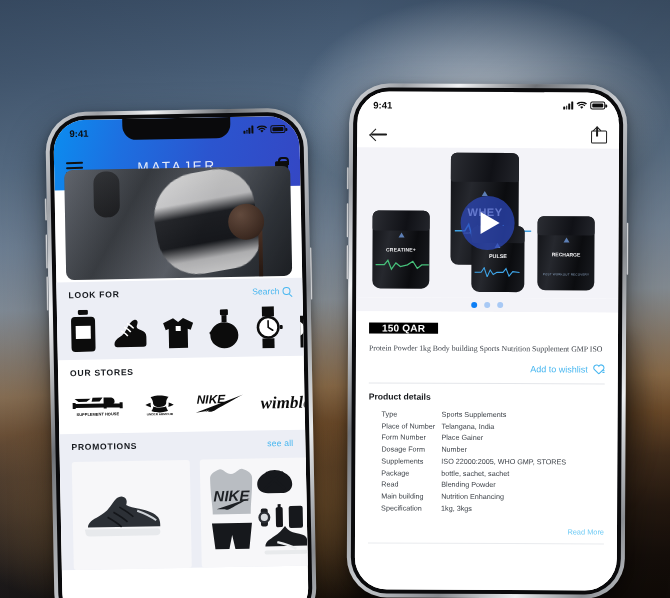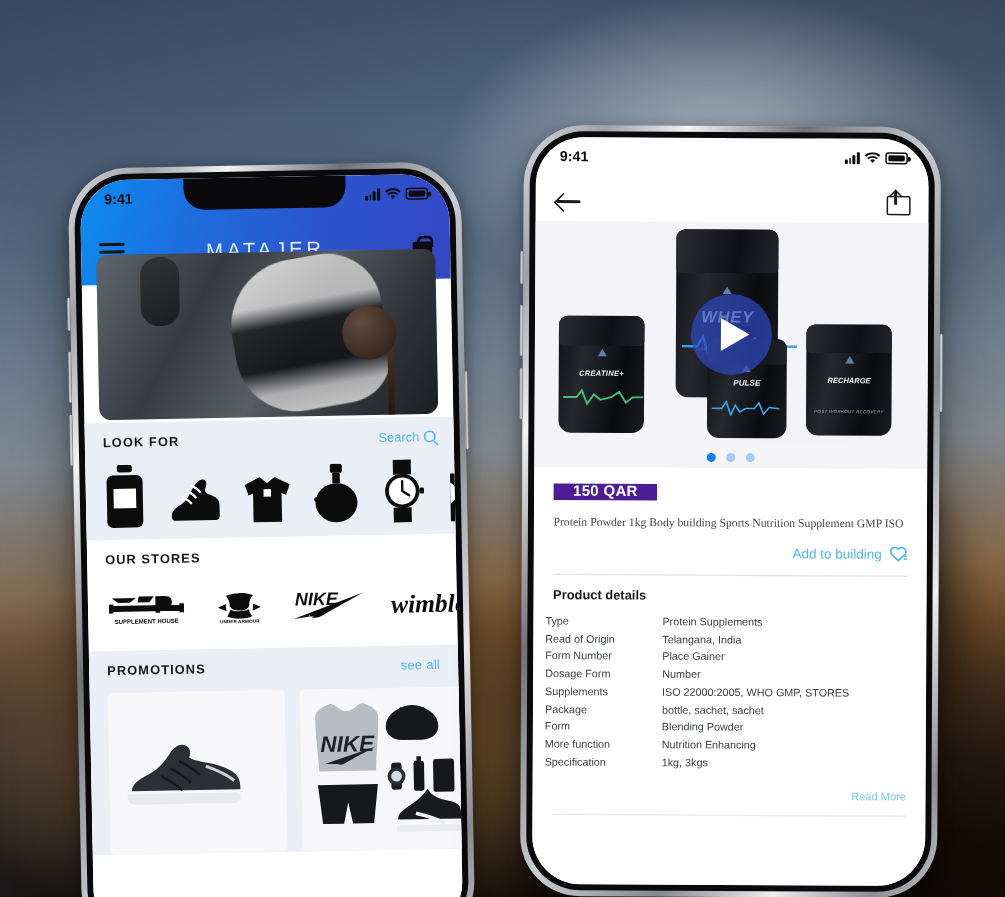--- a/index.html
+++ b/index.html
@@ -189,21 +189,21 @@
   .share { width:14px; height:16px; position:relative; }
   .share::before{content:"";position:absolute;left:0;bottom:0;width:14px;height:11px;border:1.6px solid #1b1b1b;border-radius:1.5px;}
   .share::after{content:"";position:absolute;left:5.2px;top:0;width:1.8px;height:9px;background:#1b1b1b;}
   .share .tip{position:absolute;left:3.2px;top:0.4px;width:6px;height:6px;border-left:1.6px solid #1b1b1b;border-top:1.6px solid #1b1b1b;transform:rotate(45deg);background:transparent;}
 
   .gallery {
     position:absolute; top:56px; left:0; right:0; height:150px;
     background:#f3f3f8; z-index:12; overflow:hidden;
   }
   .jar { position:absolute; border-radius:6px 6px 8px 8px;
-         background:linear-gradient(100deg,#111216 0%,#26282e 30%,#0b0c0f 70%,#1a1c21 100%);font-style:italic; }
+         background:linear-gradient(100deg,#111216 0%,#26282e 30%,#0b0c0f 70%,#1a1c21 100%); }
   .jar .lid { position:absolute; top:0; left:0; right:0; height:26%;
               border-radius:6px 6px 3px 3px;
               background:linear-gradient(100deg,#2b2d33,#101116 60%,#23252b); }
   .jar .lbl { position:absolute; left:8%; right:8%; top:48%;
               text-align:center; color:#f2f2f4; font-weight:bold; line-height:1; }
   .jar .sub { position:absolute; left:8%; right:8%; top:70%;
               text-align:center; color:#8fa8c6; font-size:3px; letter-spacing:0.2px; }
   .jar .tri { position:absolute; left:50%; transform:translateX(-50%); top:34%;
               width:0; height:0; border-left:3px solid transparent; border-right:3px solid transparent; border-bottom:5px solid #5d7fb5; }
   .wave { position:absolute; left:6%; right:6%; top:62%; height:16%; }
@@ -228,35 +228,35 @@
   .dot { width:6px; height:6px; border-radius:50%; background:#a8c9f5; }
   .dot.on { background:#0d7ef5; }
 
   .detail {
     position:absolute; top:220px; left:0; right:0; bottom:0;
     background:#fff; z-index:14;
   }
   .title-row { display:flex; align-items:stretch; justify-content:space-between; padding:11px 0 9px 13px; }
   .p-title { font-size:11.5px; color:#16181c; font-weight:400; align-self:center; }
   .price {
-    background:#4c1d95; color:#fff; font-size:10px; font-weight:bold;
+    background:#000000; color:#fff; font-size:10px; font-weight:bold;
     padding:0 13px; display:flex; align-items:center; letter-spacing:0.2px;
   }
   .p-desc { font-size:7.8px; color:#41464d; line-height:1.45; padding:0 13px 0 13px;font-family:Liberation Serif, serif; }
   .wish-row {
     display:flex; align-items:center; justify-content:flex-end; gap:5px;
     padding:9px 13px 9px 0; color:#49b7f0; font-size:9px;
   }
   .heart { width:12px; height:11px; position:relative; }
   .heart svg{display:block;}
   .rule { height:1px; background:#e4e6ea; margin:0 13px; }
   .pd-title { font-size:8.6px; font-weight:bold; color:#16181c; padding:8px 13px 7px; }
   table.specs { width:100%; border-collapse:collapse; }
   table.specs td { font-size:7.2px; color:#3b4047; padding:1.55px 0; vertical-align:top; line-height:1.2; }
-  table.specs td.k { width:86px; padding-left:8px; }
+  table.specs td.k { width:86px; padding-left:26px; }
   .readmore { text-align:right; padding:5px 13px 5px 0; }
   .readmore span { font-size:7.4px; color:#6fcbf5;margin-top:32px; }
   .rule2 { height:1px; background:#e9ebee; margin:0 13px; }
 </style>
 </head>
 <body>
 
 <div id="bg"></div>
 <div id="bg-veil"></div>
 <div id="bg-figure"></div>
@@ -528,62 +528,62 @@
         <span class="dot"></span>
         <span class="dot"></span>
       </div>
 
       <div class="detail">
         <div class="title-row">
           <div class="price">150 QAR</div>
         </div>
         <div class="p-desc">Protein Powder 1kg Body building Sports Nutrition Supplement GMP ISO</div>
         <div class="wish-row">
-          <span>Add to building</span>
+          <span>Add to wishlist</span>
           <span class="heart">
             <svg width="12" height="11" viewBox="0 0 12 11">
                 <path d="M6 10.2 1.4 5.9A2.7 2.7 0 0 1 6 2.6a2.7 2.7 0 0 1 4.6 3.3z" fill="none" stroke="#49b7f0" stroke-width="1.1"></path>
                 <path d="M9.6 7.2h2.2M9.6 9h2.2" stroke="#49b7f0" stroke-width="1"></path>
               </svg>
           </span>
         </div>
         <div class="rule"></div>
         <div class="pd-title">Product details</div>
         <table class="specs">
           <tbody>
             <tr>
                 <td class="k">Type</td>
-                <td>Protein Supplements</td>
-              </tr>
-            <tr>
-                <td class="k">Read of Origin</td>
+                <td>Sports Supplements</td>
+              </tr>
+            <tr>
+                <td class="k">Place of Number</td>
                 <td>Telangana, India</td>
               </tr>
             <tr>
                 <td class="k">Form Number</td>
                 <td>Place Gainer</td>
               </tr>
             <tr>
                 <td class="k">Dosage Form</td>
                 <td>Number</td>
               </tr>
             <tr>
                 <td class="k">Supplements</td>
                 <td>ISO 22000:2005, WHO GMP, STORES</td>
               </tr>
             <tr>
                 <td class="k">Package</td>
                 <td>bottle, sachet, sachet</td>
               </tr>
             <tr>
-                <td class="k">Form</td>
+                <td class="k">Read</td>
                 <td>Blending Powder</td>
               </tr>
             <tr>
-                <td class="k">More function</td>
+                <td class="k">Main building</td>
                 <td>Nutrition Enhancing</td>
               </tr>
             <tr>
                 <td class="k">Specification</td>
                 <td>1kg, 3kgs</td>
               </tr>
           </tbody>
         </table>
         <div class="readmore">
           <span>Read More</span>

